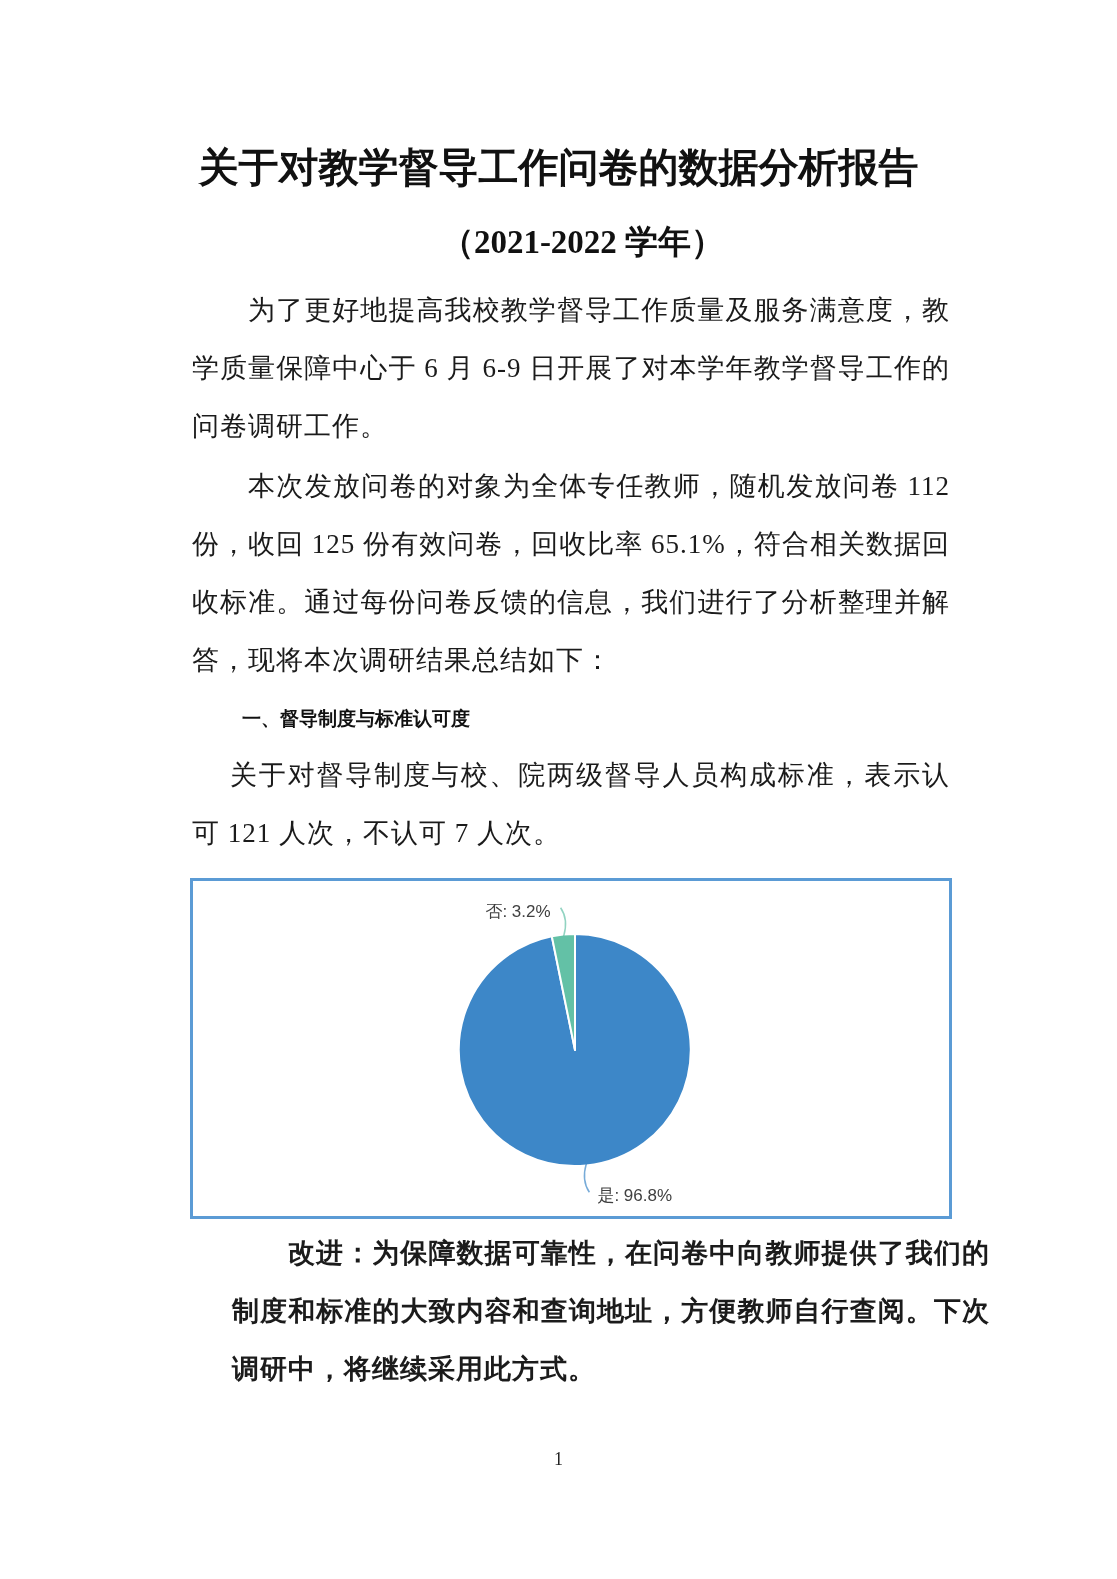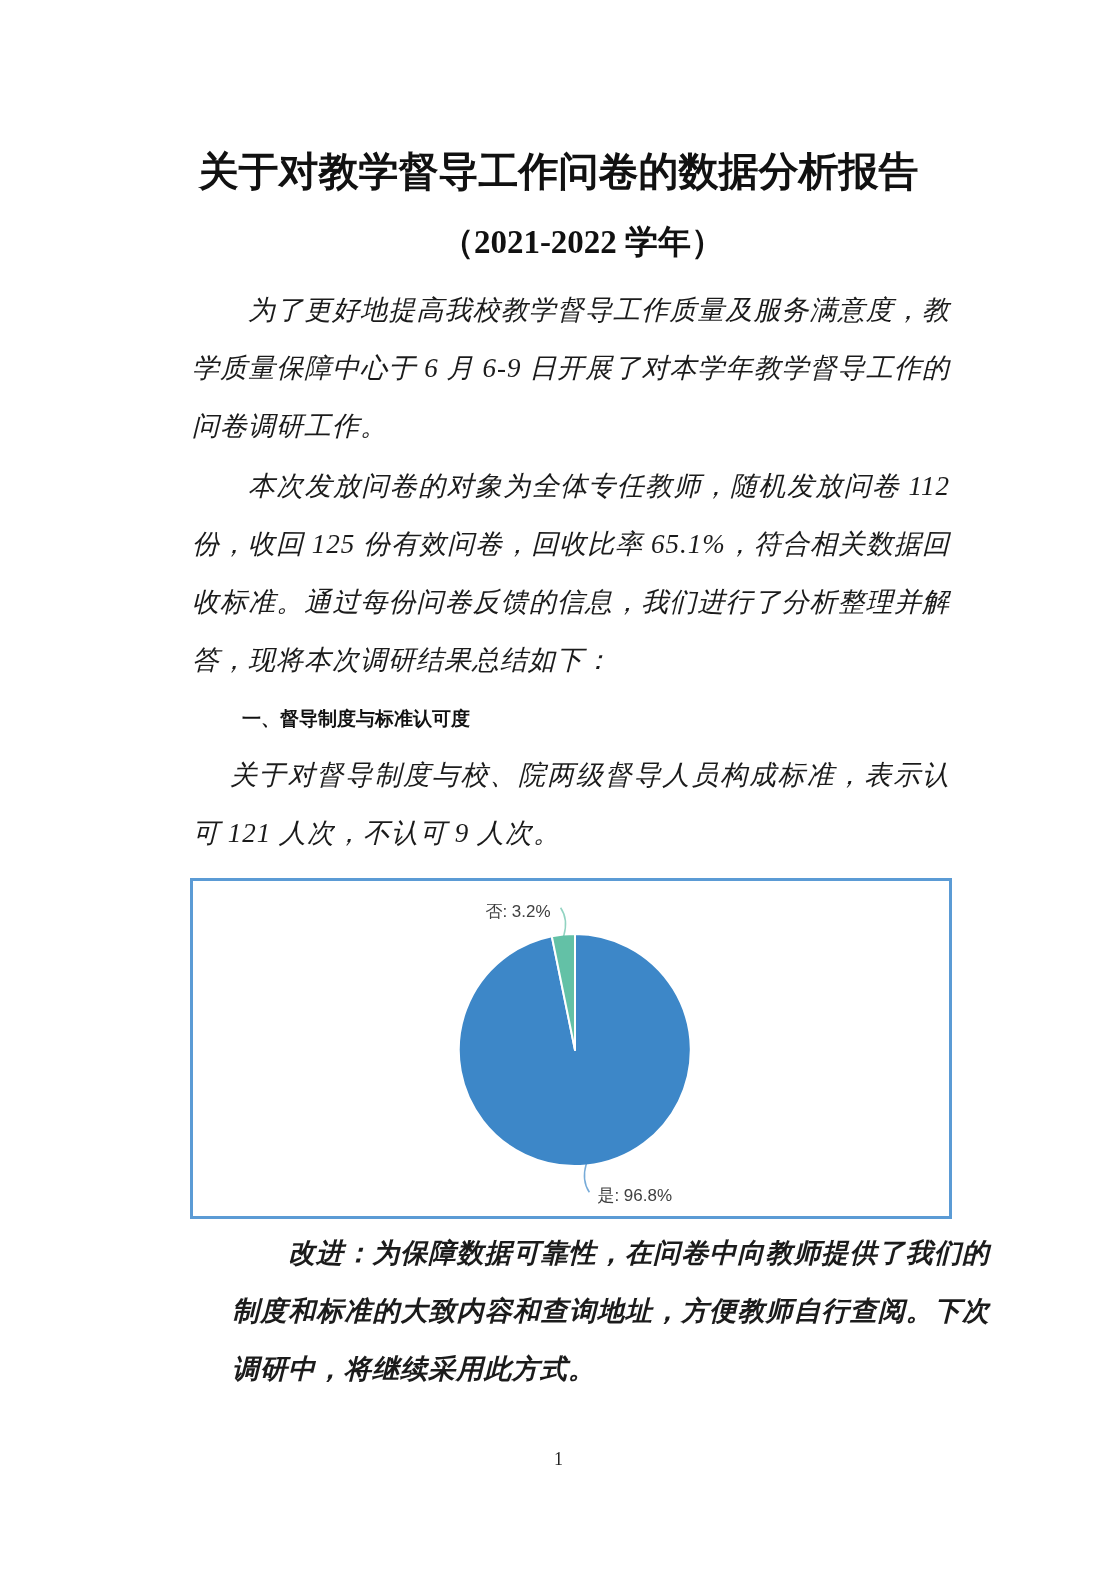--- a/index.html
+++ b/index.html
@@ -8,38 +8,37 @@
     width:1117px;height:1579px;
     margin:0 auto;
     background:#ffffff;
     overflow:hidden;
     font-family:"Liberation Serif", serif;
     color:#1b1b1b;
   }
   .title{
     position:absolute;top:142px;left:0;width:100%;
     margin:0;text-align:center;
-    font-family:Liberation Sans, sans-serif;
+    font-family:Liberation Mono, monospace;
     font-weight:bold;font-size:40px;line-height:58px;
     letter-spacing:0px;color:#111;
   }
   .subtitle{
     position:absolute;top:218px;left:0;width:100%;
     margin:0;text-align:center;
     font-family:"Liberation Serif", serif;
     font-weight:bold;font-size:33px;line-height:48px;color:#111;padding-left:24px;
   }
   .bodytext{
     position:absolute;left:192px;width:758px;margin:0;
     font-family:"Liberation Serif", serif;
     font-size:27px;line-height:58px;
     letter-spacing:1px;
     text-align:justify;
     color:#1b1b1b;
-    font-style:italic;
   }
   .p-intro{top:281px;text-indent:56px;}
   .p-method{top:457px;text-indent:56px;}
   .section-heading{
     position:absolute;top:690px;left:192px;width:758px;margin:0;
     font-family:"Liberation Sans", sans-serif;
     font-weight:bold;font-size:19px;line-height:58px;
     text-indent:50px;color:#111;
   }
   .p-section1{top:746px;text-indent:38px;}
@@ -71,21 +70,21 @@
   <h1 class="title">关于对教学督导工作问卷的数据分析报告</h1>
 
   <h2 class="subtitle">（2021-2022 学年）</h2>
 
   <p class="bodytext p-intro">为了更好地提高我校教学督导工作质量及服务满意度，教学质量保障中心于 6 月 6-9 日开展了对本学年教学督导工作的问卷调研工作。</p>
 
   <p class="bodytext p-method">本次发放问卷的对象为全体专任教师，随机发放问卷 112 份，收回 125 份有效问卷，回收比率 65.1%，符合相关数据回收标准。通过每份问卷反馈的信息，我们进行了分析整理并解答，现将本次调研结果总结如下：</p>
 
   <h3 class="section-heading">一、督导制度与标准认可度</h3>
 
-  <p class="bodytext p-section1">关于对督导制度与校、院两级督导人员构成标准，表示认可 121 人次，不认可 9 人次。</p>
+  <p class="bodytext p-section1">关于对督导制度与校、院两级督导人员构成标准，表示认可 121 人次，不认可 7 人次。</p>
 
   <figure class="chart-box" style="border-color: rgb(91, 155, 213);">
     <svg viewBox="0 0 756 335" xmlns="http://www.w3.org/2000/svg">
         <path d="M 382 169 L 382.0 53.0 A 116 116 0 1 1 358.8 55.3 Z" fill="#3d87c8" stroke="#ffffff" stroke-width="2" stroke-linejoin="round"></path>
         <path d="M 382 169 L 358.8 55.3 A 116 116 0 0 1 382.0 53.0 Z" fill="#63c1a6" stroke="#ffffff" stroke-width="2" stroke-linejoin="round"></path>
         <path d="M 393.4 282.4 Q 388.3 299.7 396.4 311.3" fill="none" stroke="#3d87c8" stroke-opacity="0.7" stroke-width="1.5"></path>
         <text x="404.4" y="320.3" text-anchor="start" fill="#404040" class="pie-label">是: 96.8%</text>
         <path d="M 370.6 55.6 Q 375.7 38.3 367.6 26.7" fill="none" stroke="#63c1a6" stroke-opacity="0.7" stroke-width="1.5"></path>
         <text x="357.6" y="35.7" text-anchor="end" fill="#404040" class="pie-label">否: 3.2%</text>
       </svg>

